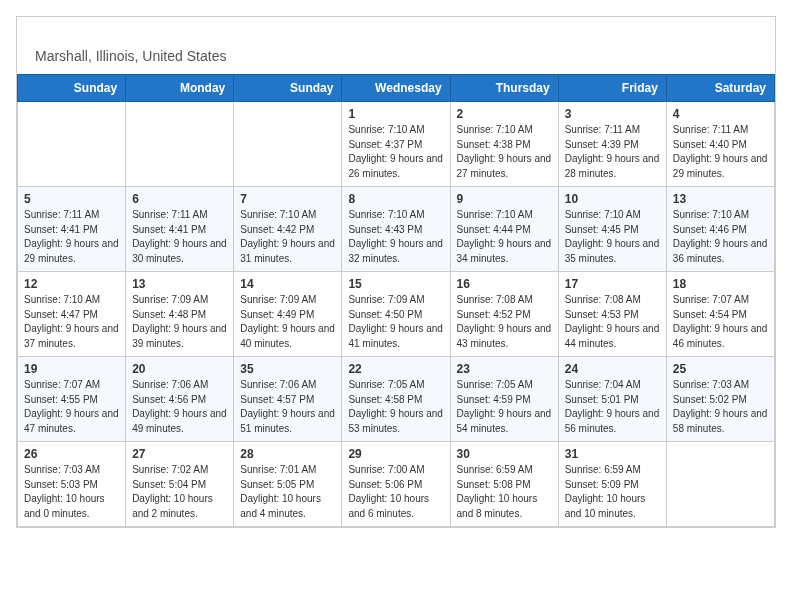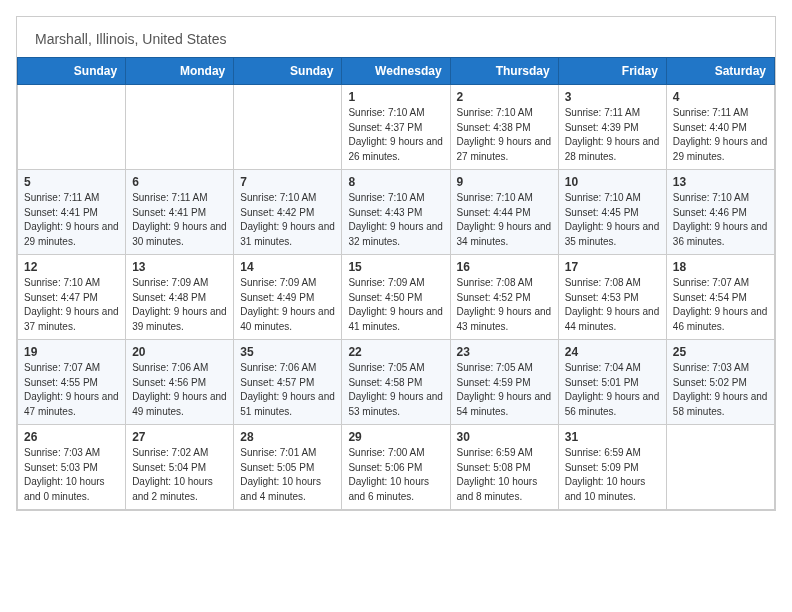--- a/index.html
+++ b/index.html
@@ -52,21 +52,21 @@
     }
     .month-title {
       font-size: 32px;
       font-weight: normal;
       color: #333;
       line-height: 1.1;
     }
     .location-title {
       font-size: 14px;
       color: #555;
-      margin-top: 0;
+      margin-top: 17px;
     }
     .calendar-table {
       width: 100%;
       border-collapse: collapse;
     }
     .calendar-table th {
       background: #2176c7;
       color: #fff;
       font-size: 12px;
       font-weight: bold;

